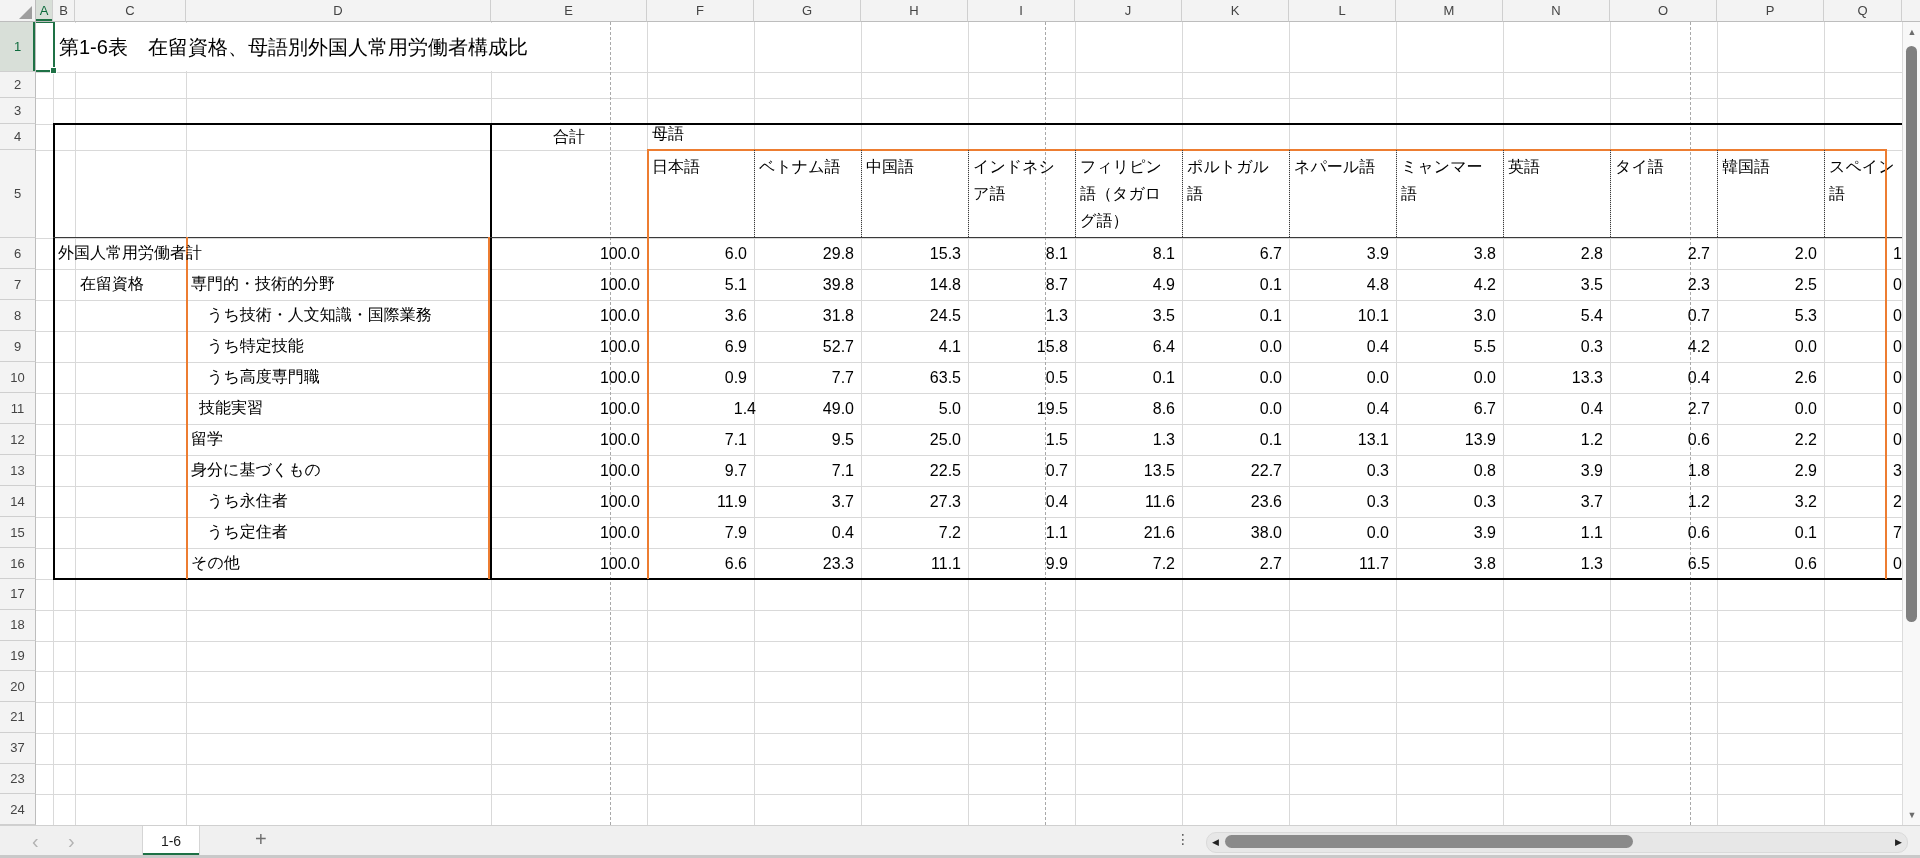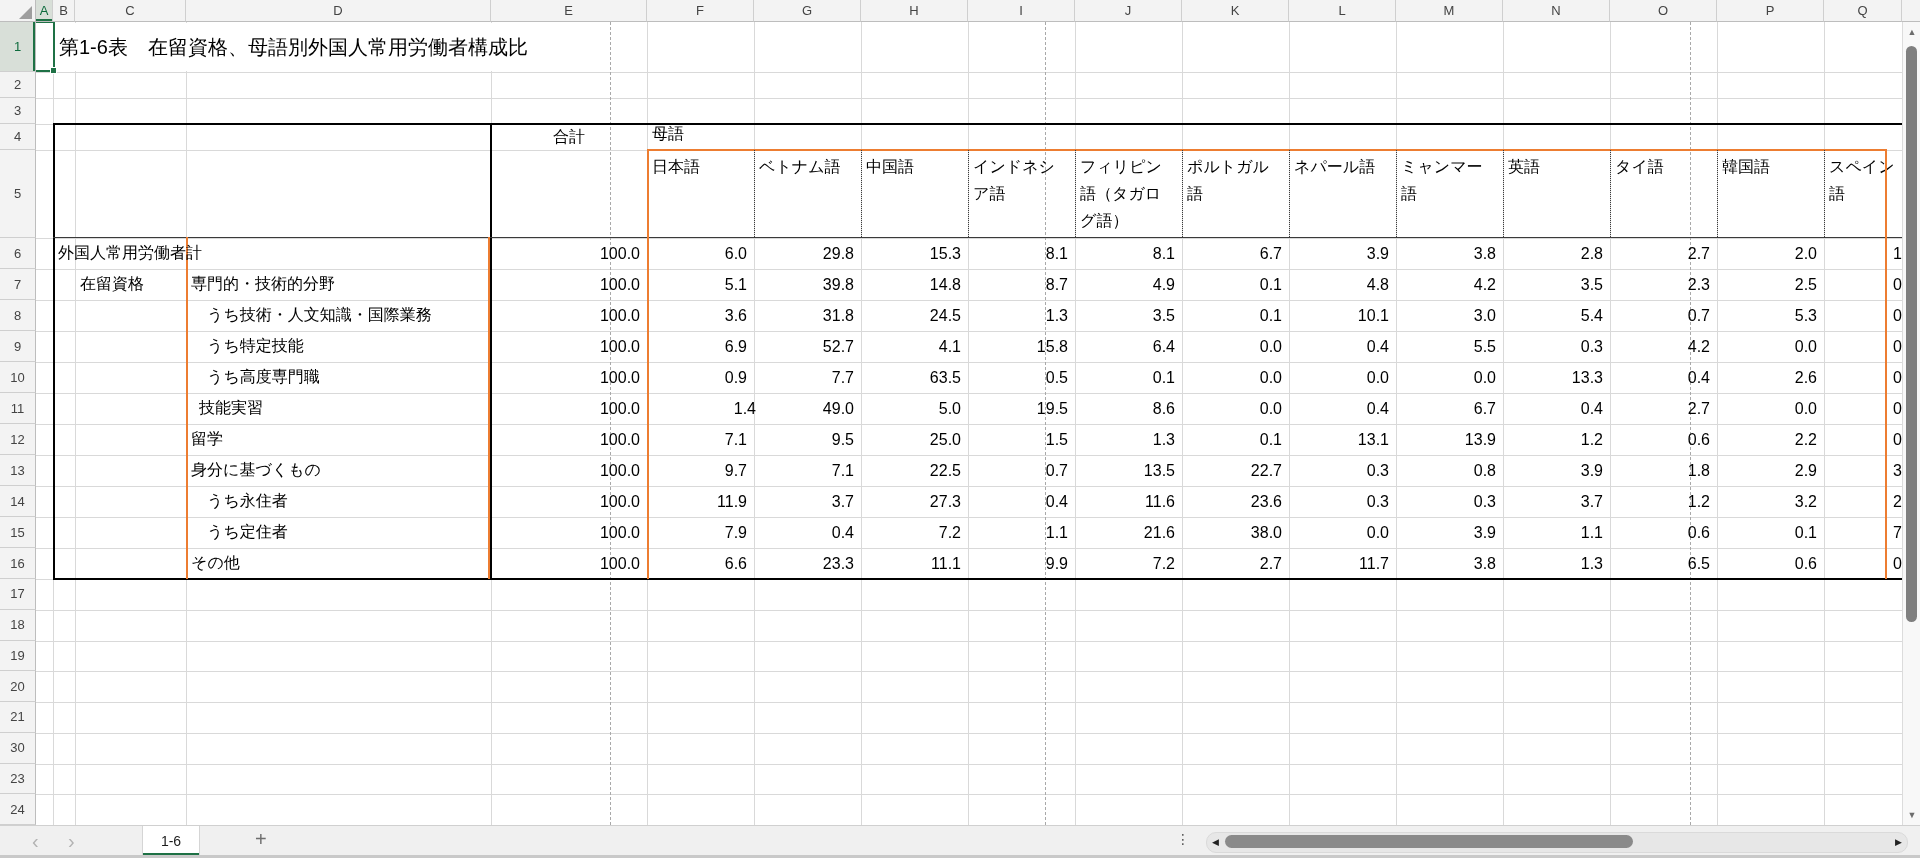--- a/index.html
+++ b/index.html
@@ -327,21 +327,21 @@
       <div class="abs rowhdr" style="left: 0px; top: 424px; width: 36px; height: 31px;">12</div>
       <div class="abs rowhdr" style="left: 0px; top: 455px; width: 36px; height: 31px;">13</div>
       <div class="abs rowhdr" style="left: 0px; top: 486px; width: 36px; height: 31px;">14</div>
       <div class="abs rowhdr" style="left: 0px; top: 517px; width: 36px; height: 31px;">15</div>
       <div class="abs rowhdr" style="left: 0px; top: 548px; width: 36px; height: 31px;">16</div>
       <div class="abs rowhdr" style="left: 0px; top: 579px; width: 36px; height: 30.75px;">17</div>
       <div class="abs rowhdr" style="left: 0px; top: 609.75px; width: 36px; height: 30.75px;">18</div>
       <div class="abs rowhdr" style="left: 0px; top: 640.5px; width: 36px; height: 30.75px;">19</div>
       <div class="abs rowhdr" style="left: 0px; top: 671.25px; width: 36px; height: 30.75px;">20</div>
       <div class="abs rowhdr" style="left: 0px; top: 702px; width: 36px; height: 30.75px;">21</div>
-      <div class="abs rowhdr" style="left: 0px; top: 732.75px; width: 36px; height: 30.75px;">30</div>
+      <div class="abs rowhdr" style="left: 0px; top: 732.75px; width: 36px; height: 30.75px;">37</div>
       <div class="abs rowhdr" style="left: 0px; top: 763.5px; width: 36px; height: 30.75px;">23</div>
       <div class="abs rowhdr" style="left: 0px; top: 794.25px; width: 36px; height: 30.75px;">24</div>
     </div>
   <div class="abs corner">
       <div class="tri"></div>
     </div>
 
   <div class="abs selbox" style="left:34px;top:21px;width:21px;height:51px;"></div>
   <div class="abs selhandle" style="left:50px;top:67px;"></div>
 

